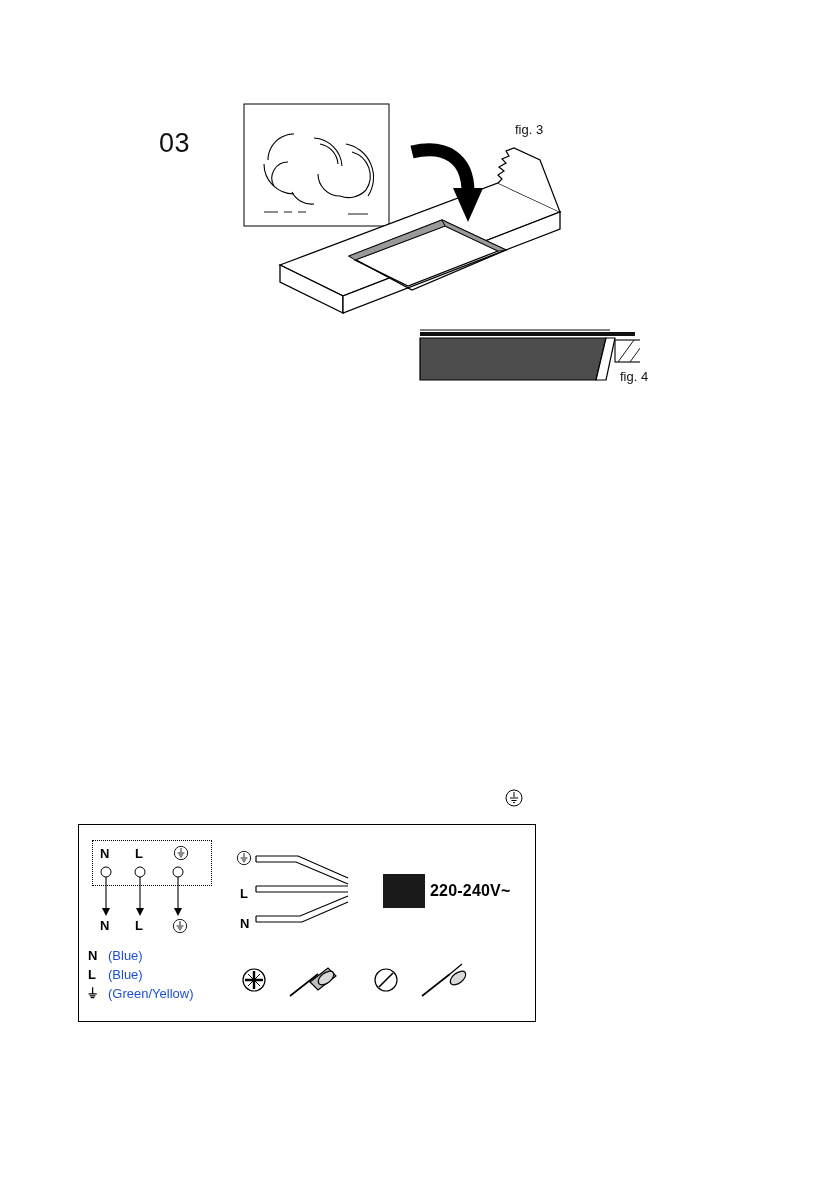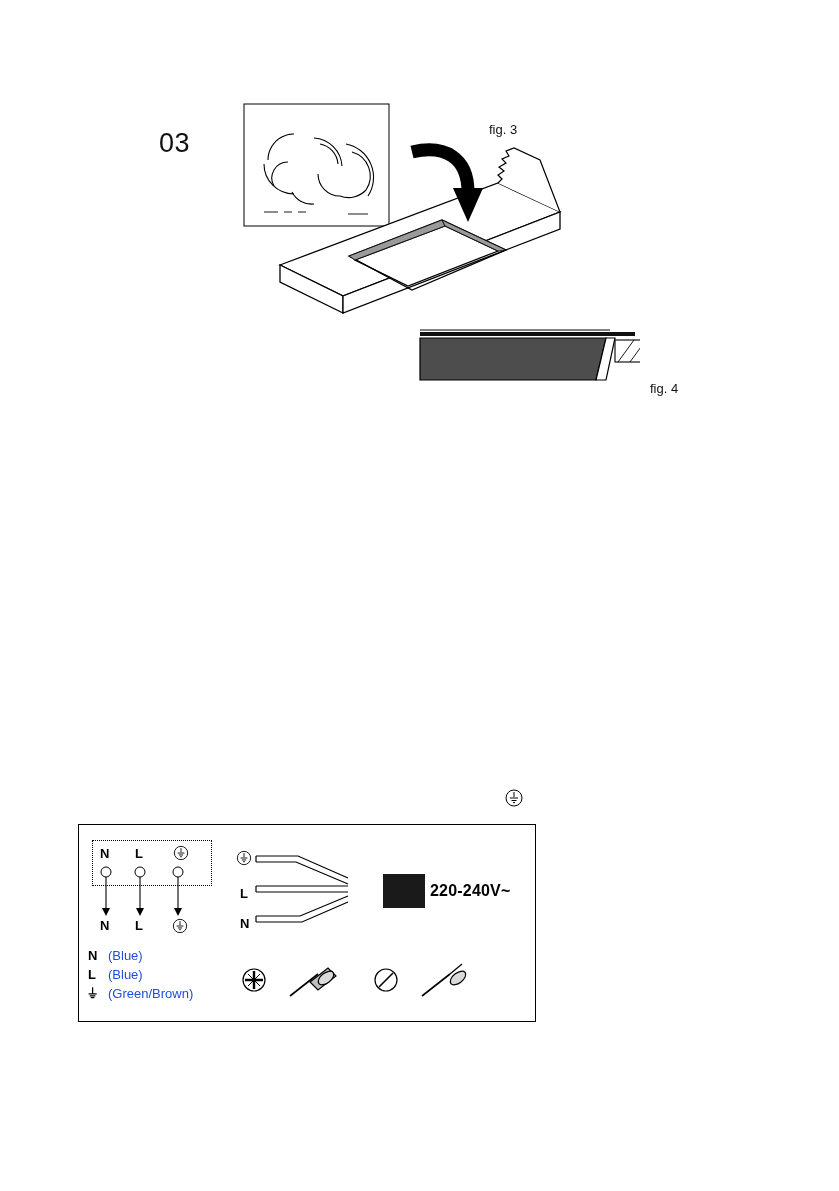--- a/index.html
+++ b/index.html
@@ -31,22 +31,22 @@
     color: #111;
     font-family: "Liberation Sans", sans-serif;
     margin-left: 25px;
   }
 
   
   .fig-label {
     font-size: 13px;
     color: #111;
   }
-  #fig3-label { left: 489px; top: 122px; }
-  #fig4-label { left: 620px; top: 381px; margin-left: 30px; }
+  #fig3-label { left: 515px; top: 122px; }
+  #fig4-label { left: 620px; top: 369px; }
 
   
   #fig3-illustration { left: 240px; top: 100px; width: 360px; height: 250px; }
   #fig4-illustration { left: 600px; top: 318px; width: 230px; height: 80px; }
 
   
   #wiring-box {
     left: 78px;
     top: 824px;
     width: 458px;
@@ -288,21 +288,21 @@
     <div class="legend-row">
       <span class="legend-key">N</span>
       <span class="legend-val">(Blue)</span>
     </div>
     <div class="legend-row">
       <span class="legend-key">L</span>
       <span class="legend-val">(Blue)</span>
     </div>
     <div class="legend-row">
       <span class="legend-key">⏚</span>
-      <span class="legend-val">(Green/Brown)</span>
+      <span class="legend-val">(Green/Yellow)</span>
     </div>
   </div>
 
   <div class="abs" id="tools-row">
     <svg width="280" height="40" viewBox="0 0 280 40" xmlns="http://www.w3.org/2000/svg">
 
       <g>
         <circle cx="14" cy="18" r="11" fill="#ffffff" stroke="#000000" stroke-width="1.2"></circle>
         <path d="M14 9 L14 27 M5 18 L23 18" stroke="#000000" stroke-width="2.4"></path>
         <path d="M8 12 L20 24 M20 12 L8 24" stroke="#000000" stroke-width="1"></path>

